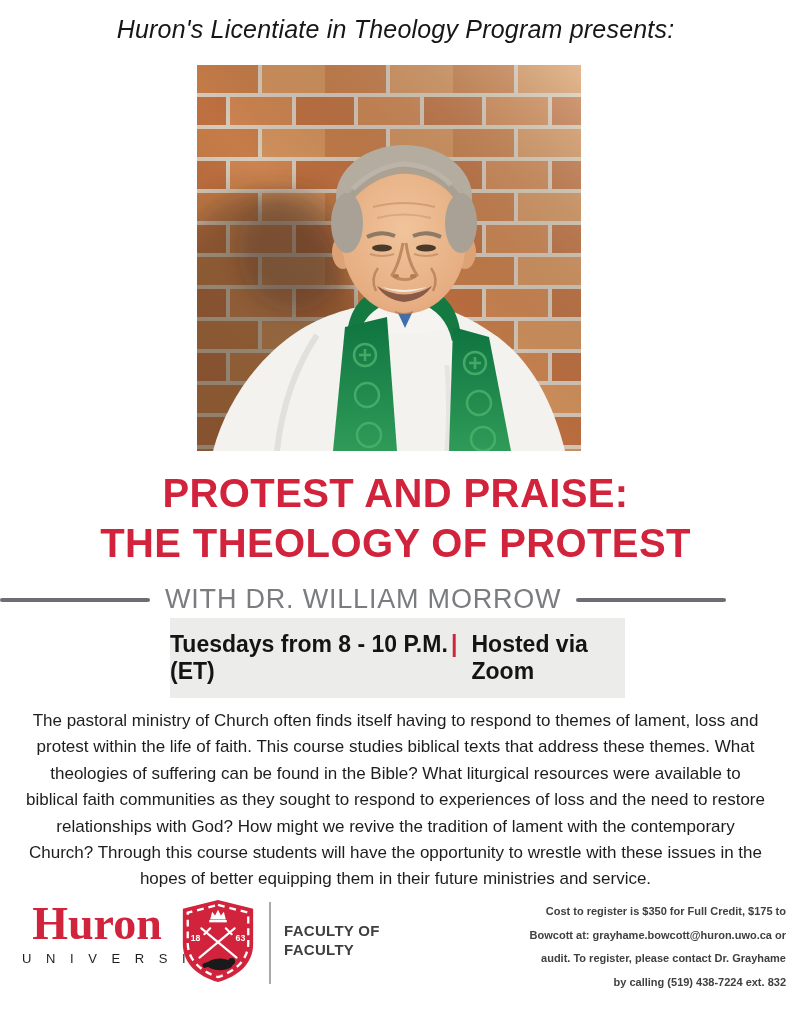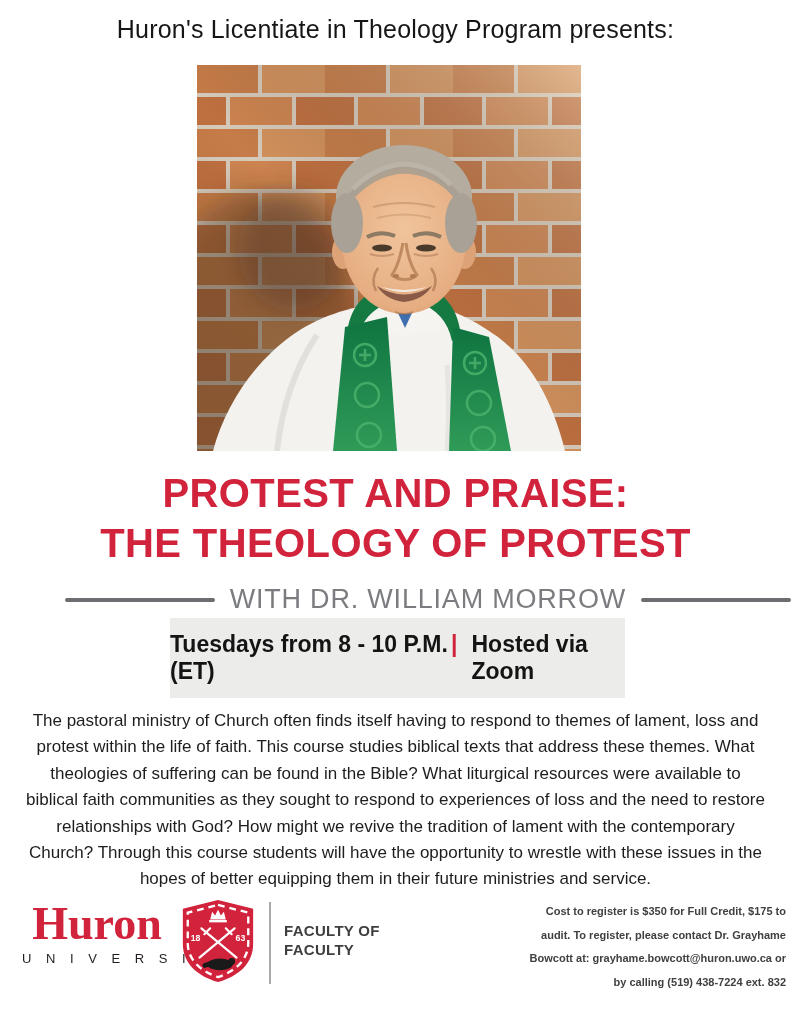--- a/index.html
+++ b/index.html
@@ -13,20 +13,21 @@
     overflow: hidden;
   }
   .presenter-line {
     position: absolute;
     top: 15px; left: 0; width: 100%;
     text-align: center;
     font-size: 25px;
     font-weight: 500;
     letter-spacing: 0.2px;
     color: #161616;
+    font-style: italic;
   }
   .photo-wrap {
     position: absolute;
     left: 197px; top: 65px;
     width: 384px; height: 386px;
   }
   .main-title {
     position: absolute;
     top: 468px; left: 0; width: 100%;
     text-align: center;
@@ -34,21 +35,21 @@
     font-size: 40px;
     line-height: 50px;
     font-weight: 800;
     letter-spacing: 0.4px;
   }
   .byline-row {
     position: absolute;
     top: 584px; left: 0; width: 100%;
     display: flex;
     align-items: center;
-    justify-content: flex-end;
+    justify-content: flex-start;
     gap: 15px;
   }
   .byline-rule {
     width: 150px; height: 4px;
     background: #6d6e71;
     border-radius: 2px;
   }
   .byline-text {
     font-size: 27px;
     font-weight: 500;
@@ -292,19 +293,19 @@
 
     <div class="footer-divider"></div>
 
     <div class="faculty-block">
       <div>FACULTY OF</div>
       <div>FACULTY</div>
     </div>
 
     <div class="registration">
       <div>Cost to register is $350 for Full Credit, $175 to</div>
+      <div>Bowcott at: grayhame.bowcott@huron.uwo.ca or</div>
       <div>audit. To register, please contact Dr. Grayhame</div>
-      <div>Bowcott at: grayhame.bowcott@huron.uwo.ca or</div>
       <div>by calling (519) 438-7224 ext. 832</div>
     </div>
   </div>
 
 </div>
 
 </body></html>

